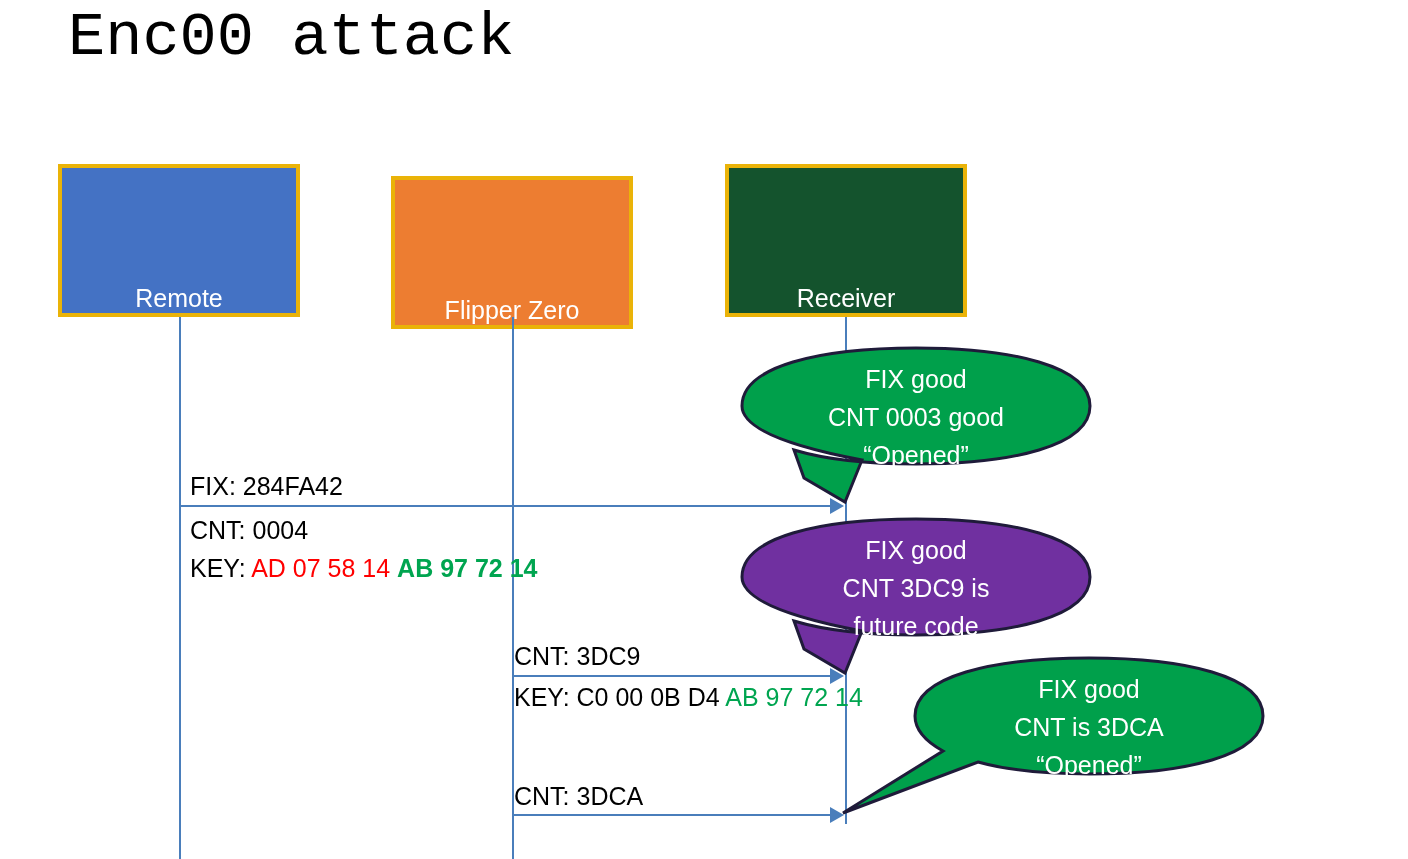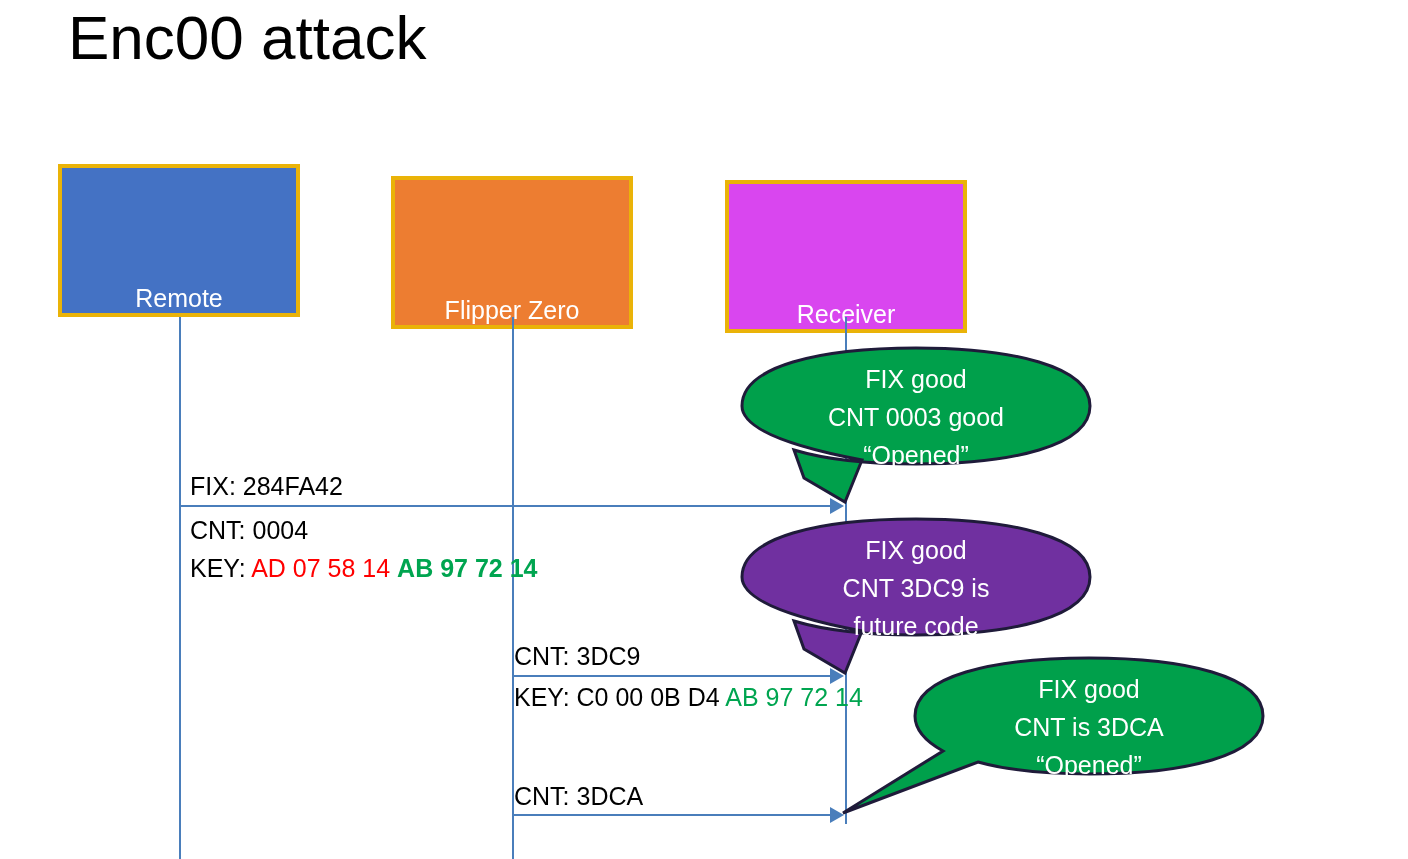--- a/index.html
+++ b/index.html
@@ -23,20 +23,21 @@
   .slide-title {
     position: absolute;
     left: 68px;
     top: 2px;
     font-size: 62px;
     line-height: 1.15;
     font-weight: 400;
     color: #000000;
     letter-spacing: 0px;
     white-space: nowrap;
+    font-family: Liberation Mono, monospace;
   }
 
   
   .actor-box {
     position: absolute;
     box-sizing: border-box;
     border: 4px solid #eab308;
     display: flex;
     align-items: flex-end;
     justify-content: center;
@@ -137,21 +138,21 @@
   <div class="slide-title">Enc00 attack</div>
 
   <div class="actor-box actor-remote" style="background:#4472C4;">
     <span>Remote</span>
   </div>
 
   <div class="actor-box actor-flipper" style="background:#ED7D31;">
     <span>Flipper Zero</span>
   </div>
 
-  <div class="actor-box actor-receiver" style="background:#d946ef;margin-top:16px;">
+  <div class="actor-box actor-receiver" style="background:#14532d;">
     <span>Receiver</span>
   </div>
 
   <div class="lifeline lifeline-remote"></div>
   <div class="lifeline lifeline-flipper"></div>
   <div class="lifeline lifeline-receiver"></div>
 
   <div class="msg-line arrow1-line"></div>
   <div class="msg-head arrow1-head"></div>
 

